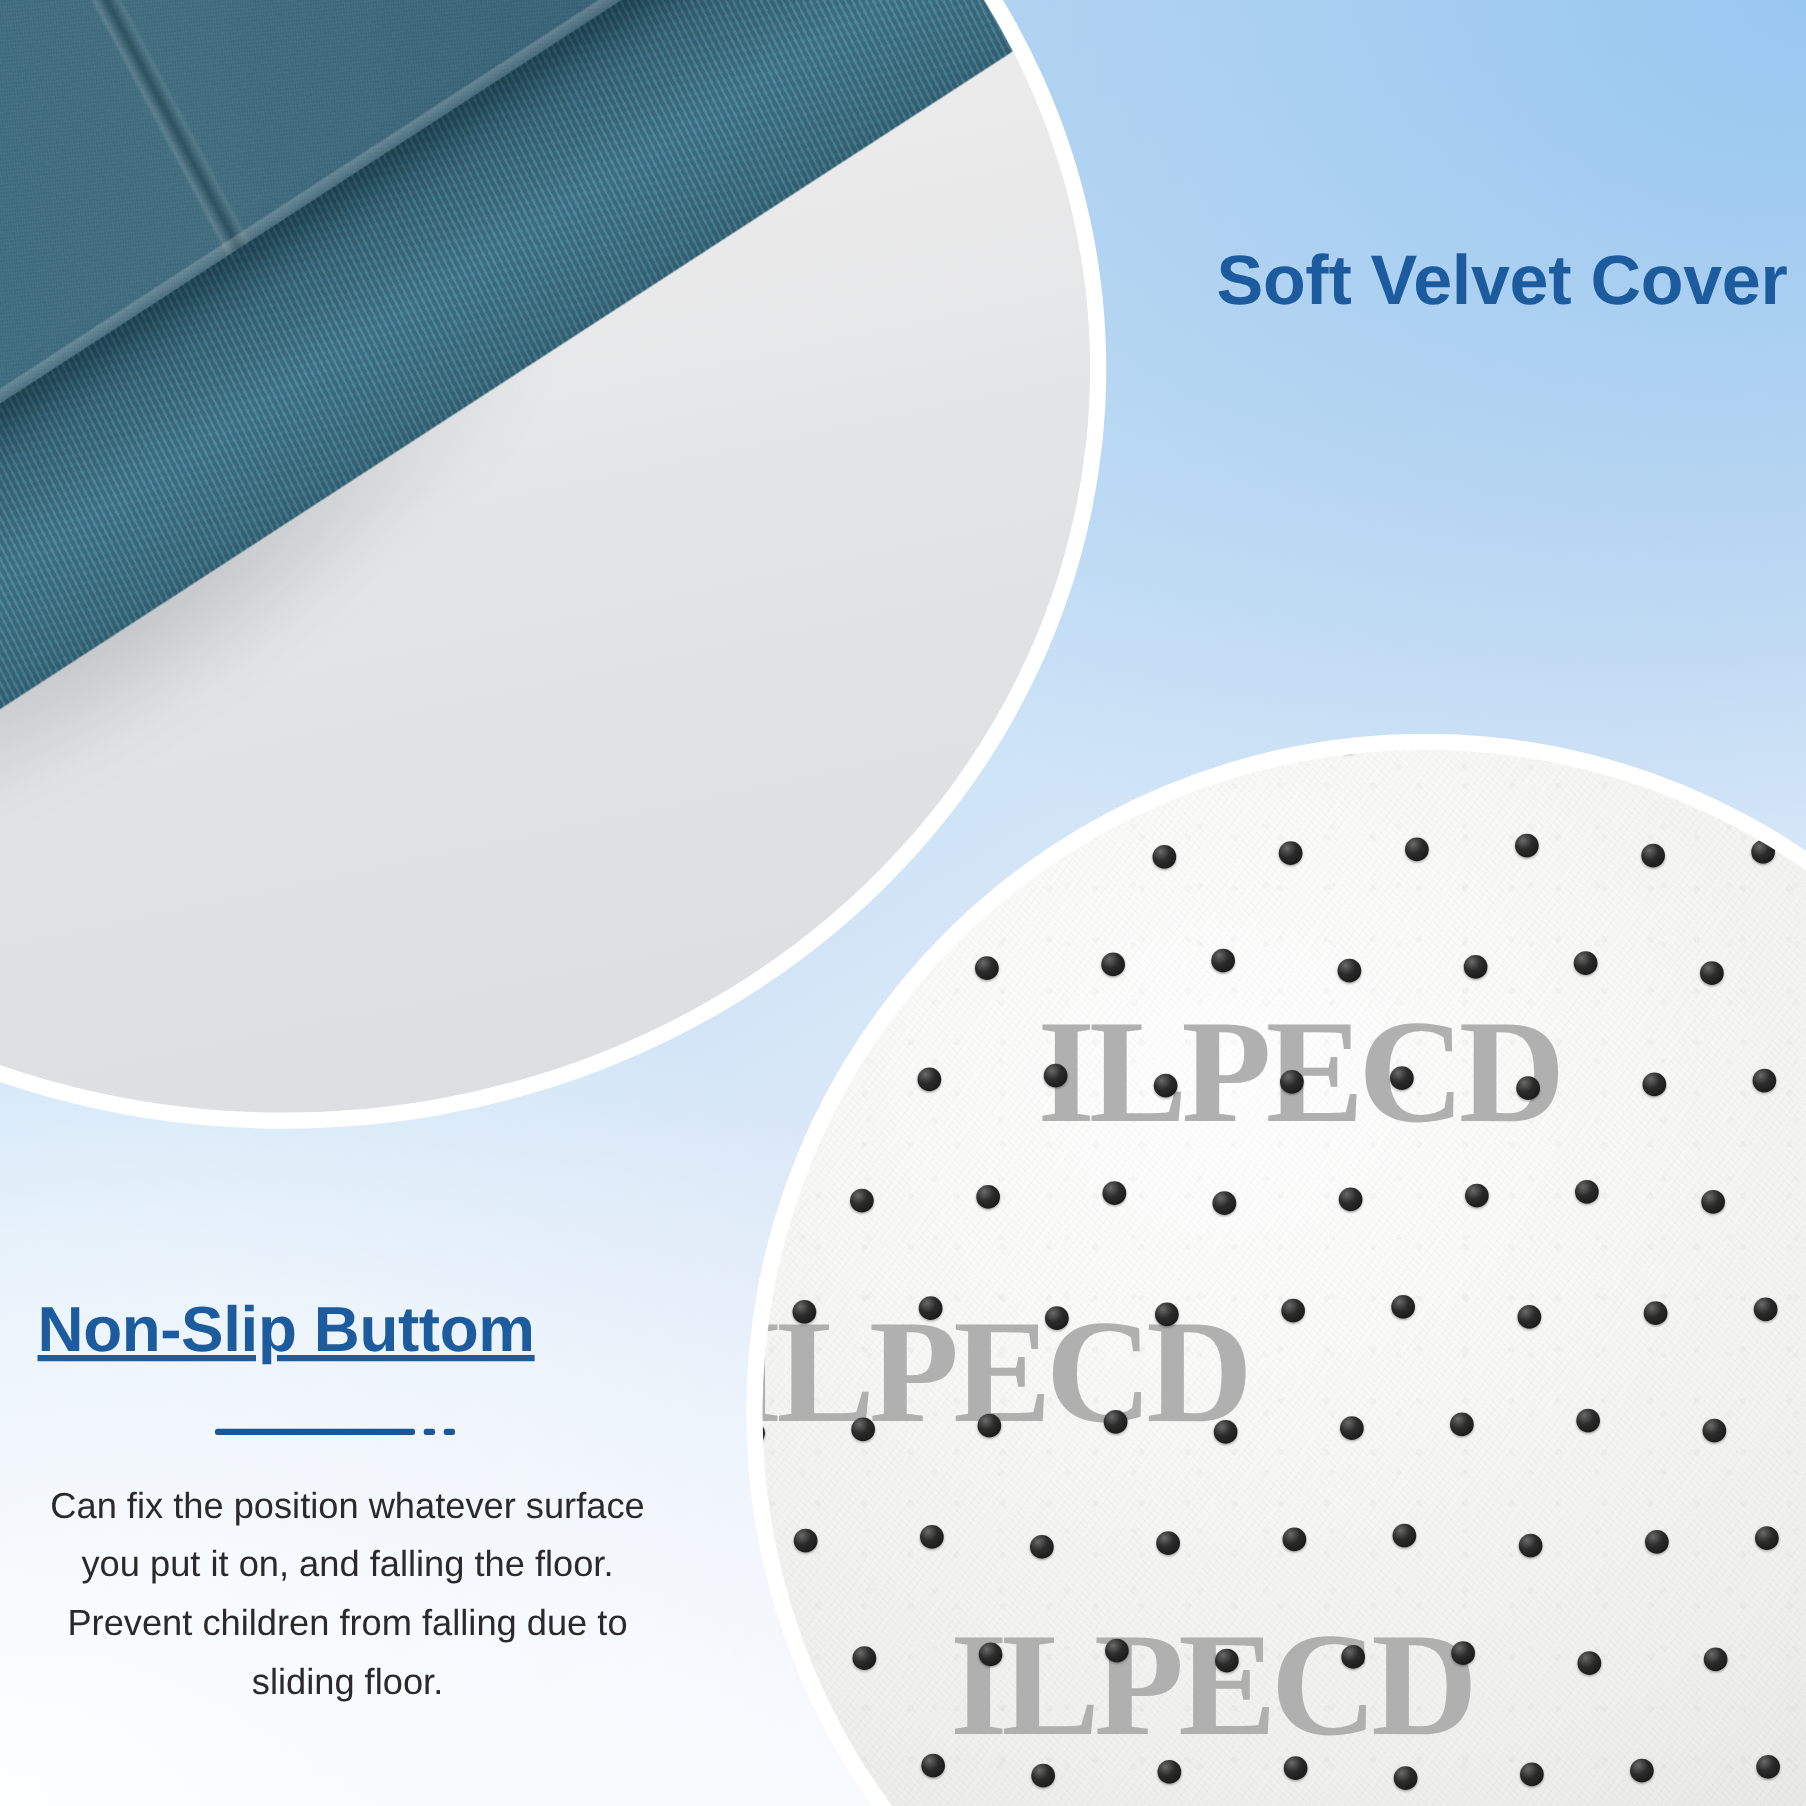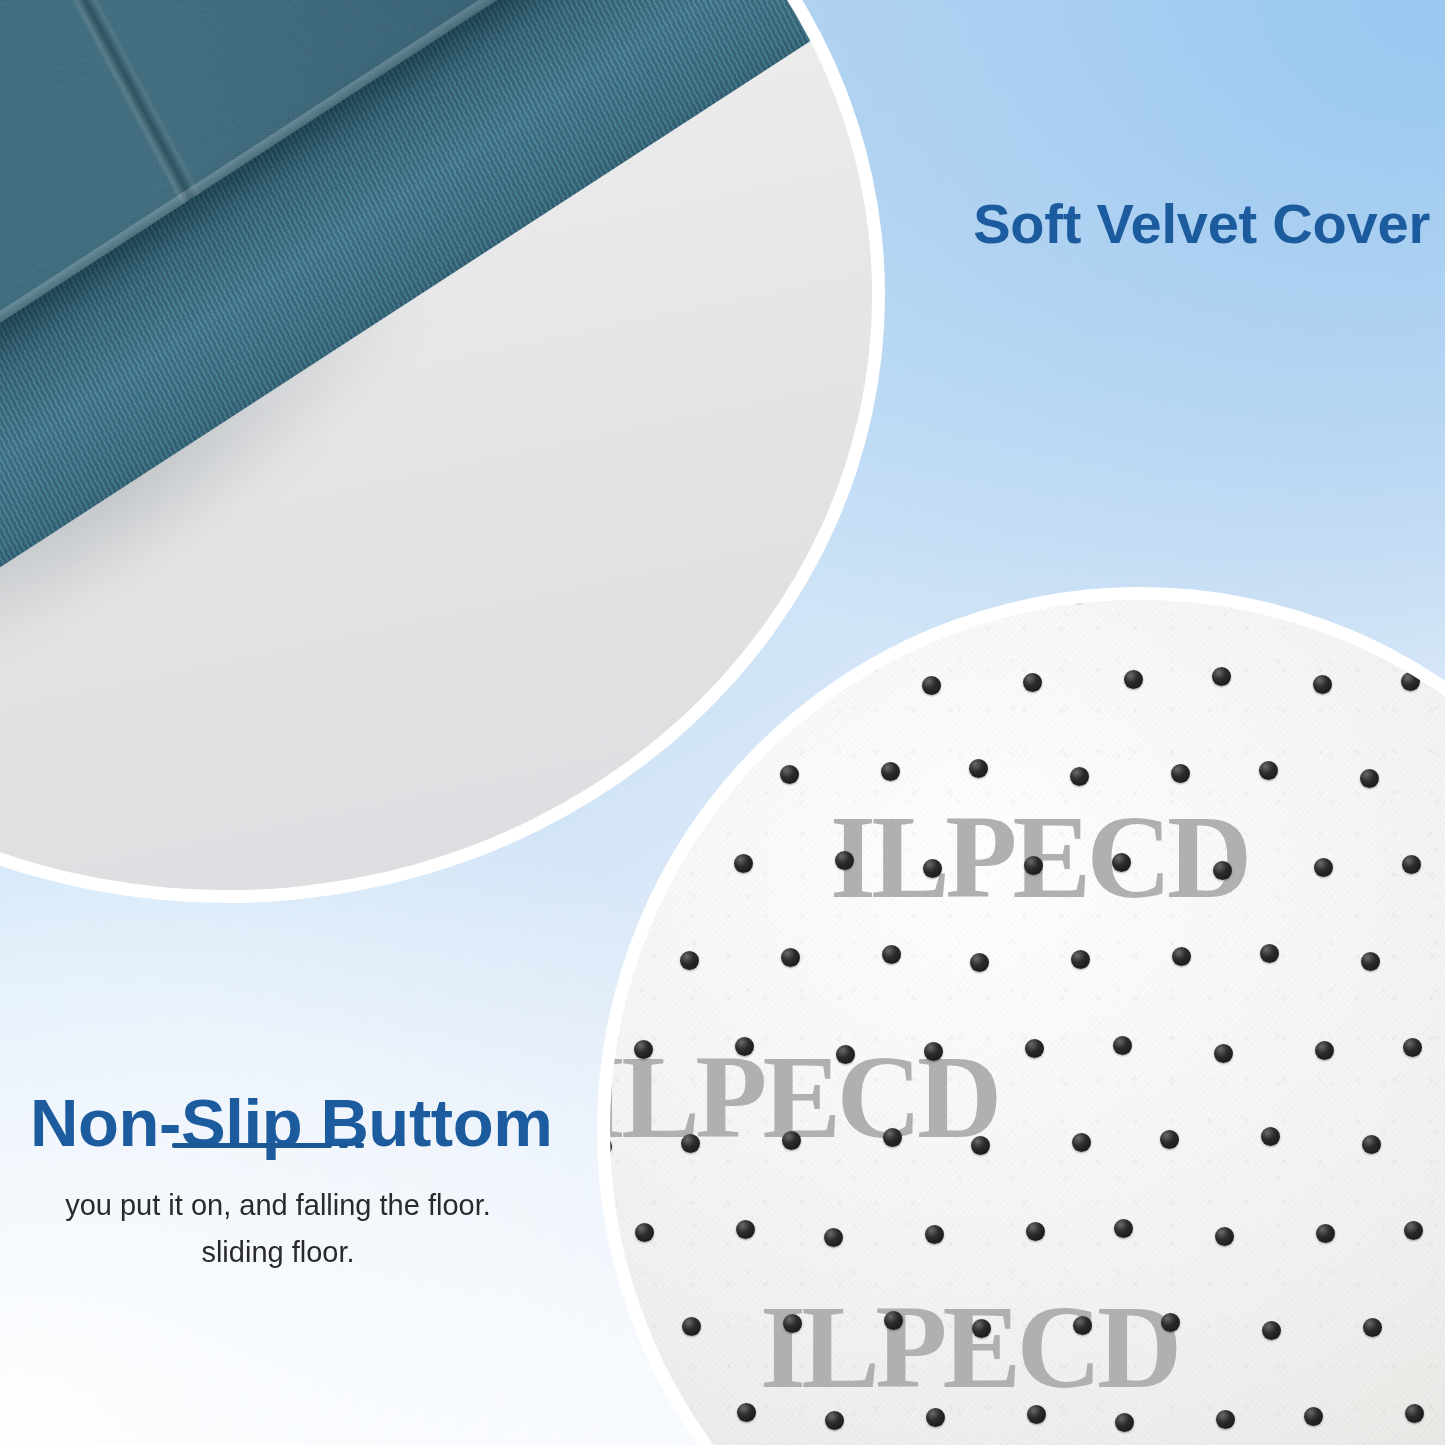--- a/index.html
+++ b/index.html
@@ -146,24 +146,24 @@
   .headline{
     position:absolute;left:905px;top:188px;width:525px;
     text-align:right;
     color:#1c5b9e;
     font-size:56px;line-height:1.28;font-weight:600;
     letter-spacing:-.004em;
   }
   .headline div{white-space:nowrap;}
 
   .subhead{
-    position:absolute;left:30px;top:1086px;
+    position:absolute;left:30px;top:1036px;
     color:#1c5b9e;
-    font-size:67px;line-height:1.1;font-weight:600;
-    letter-spacing:-.006em;white-space:nowrap;
+    font-size:51px;line-height:1.1;font-weight:600;
+    letter-spacing:-.006em;white-space:nowrap;text-decoration:underline;
   }
   .divider{
     position:absolute;left:172px;top:1143px;
     display:flex;align-items:center;gap:7px;
   }
   .divider .bar{display:block;width:160px;height:5px;background:#1a5795;border-radius:2px;}
   .divider .tick{display:block;width:9px;height:5px;background:#1a5795;border-radius:2px;}
 
   .body-copy{
     position:absolute;left:18px;top:1182px;width:520px;
@@ -299,17 +299,19 @@
 
   <div class="subhead">Non-Slip Buttom</div>
 
   <div class="divider">
     <span class="bar"></span>
     <span class="tick"></span>
     <span class="tick"></span>
   </div>
 
   <div class="body-copy">
+    <div>Can fix the position whatever surface</div>
     <div>you put it on, and falling the floor.</div>
+    <div>Prevent children from falling due to</div>
     <div>sliding floor.</div>
   </div>
 
 </div>
 
 </body></html>

